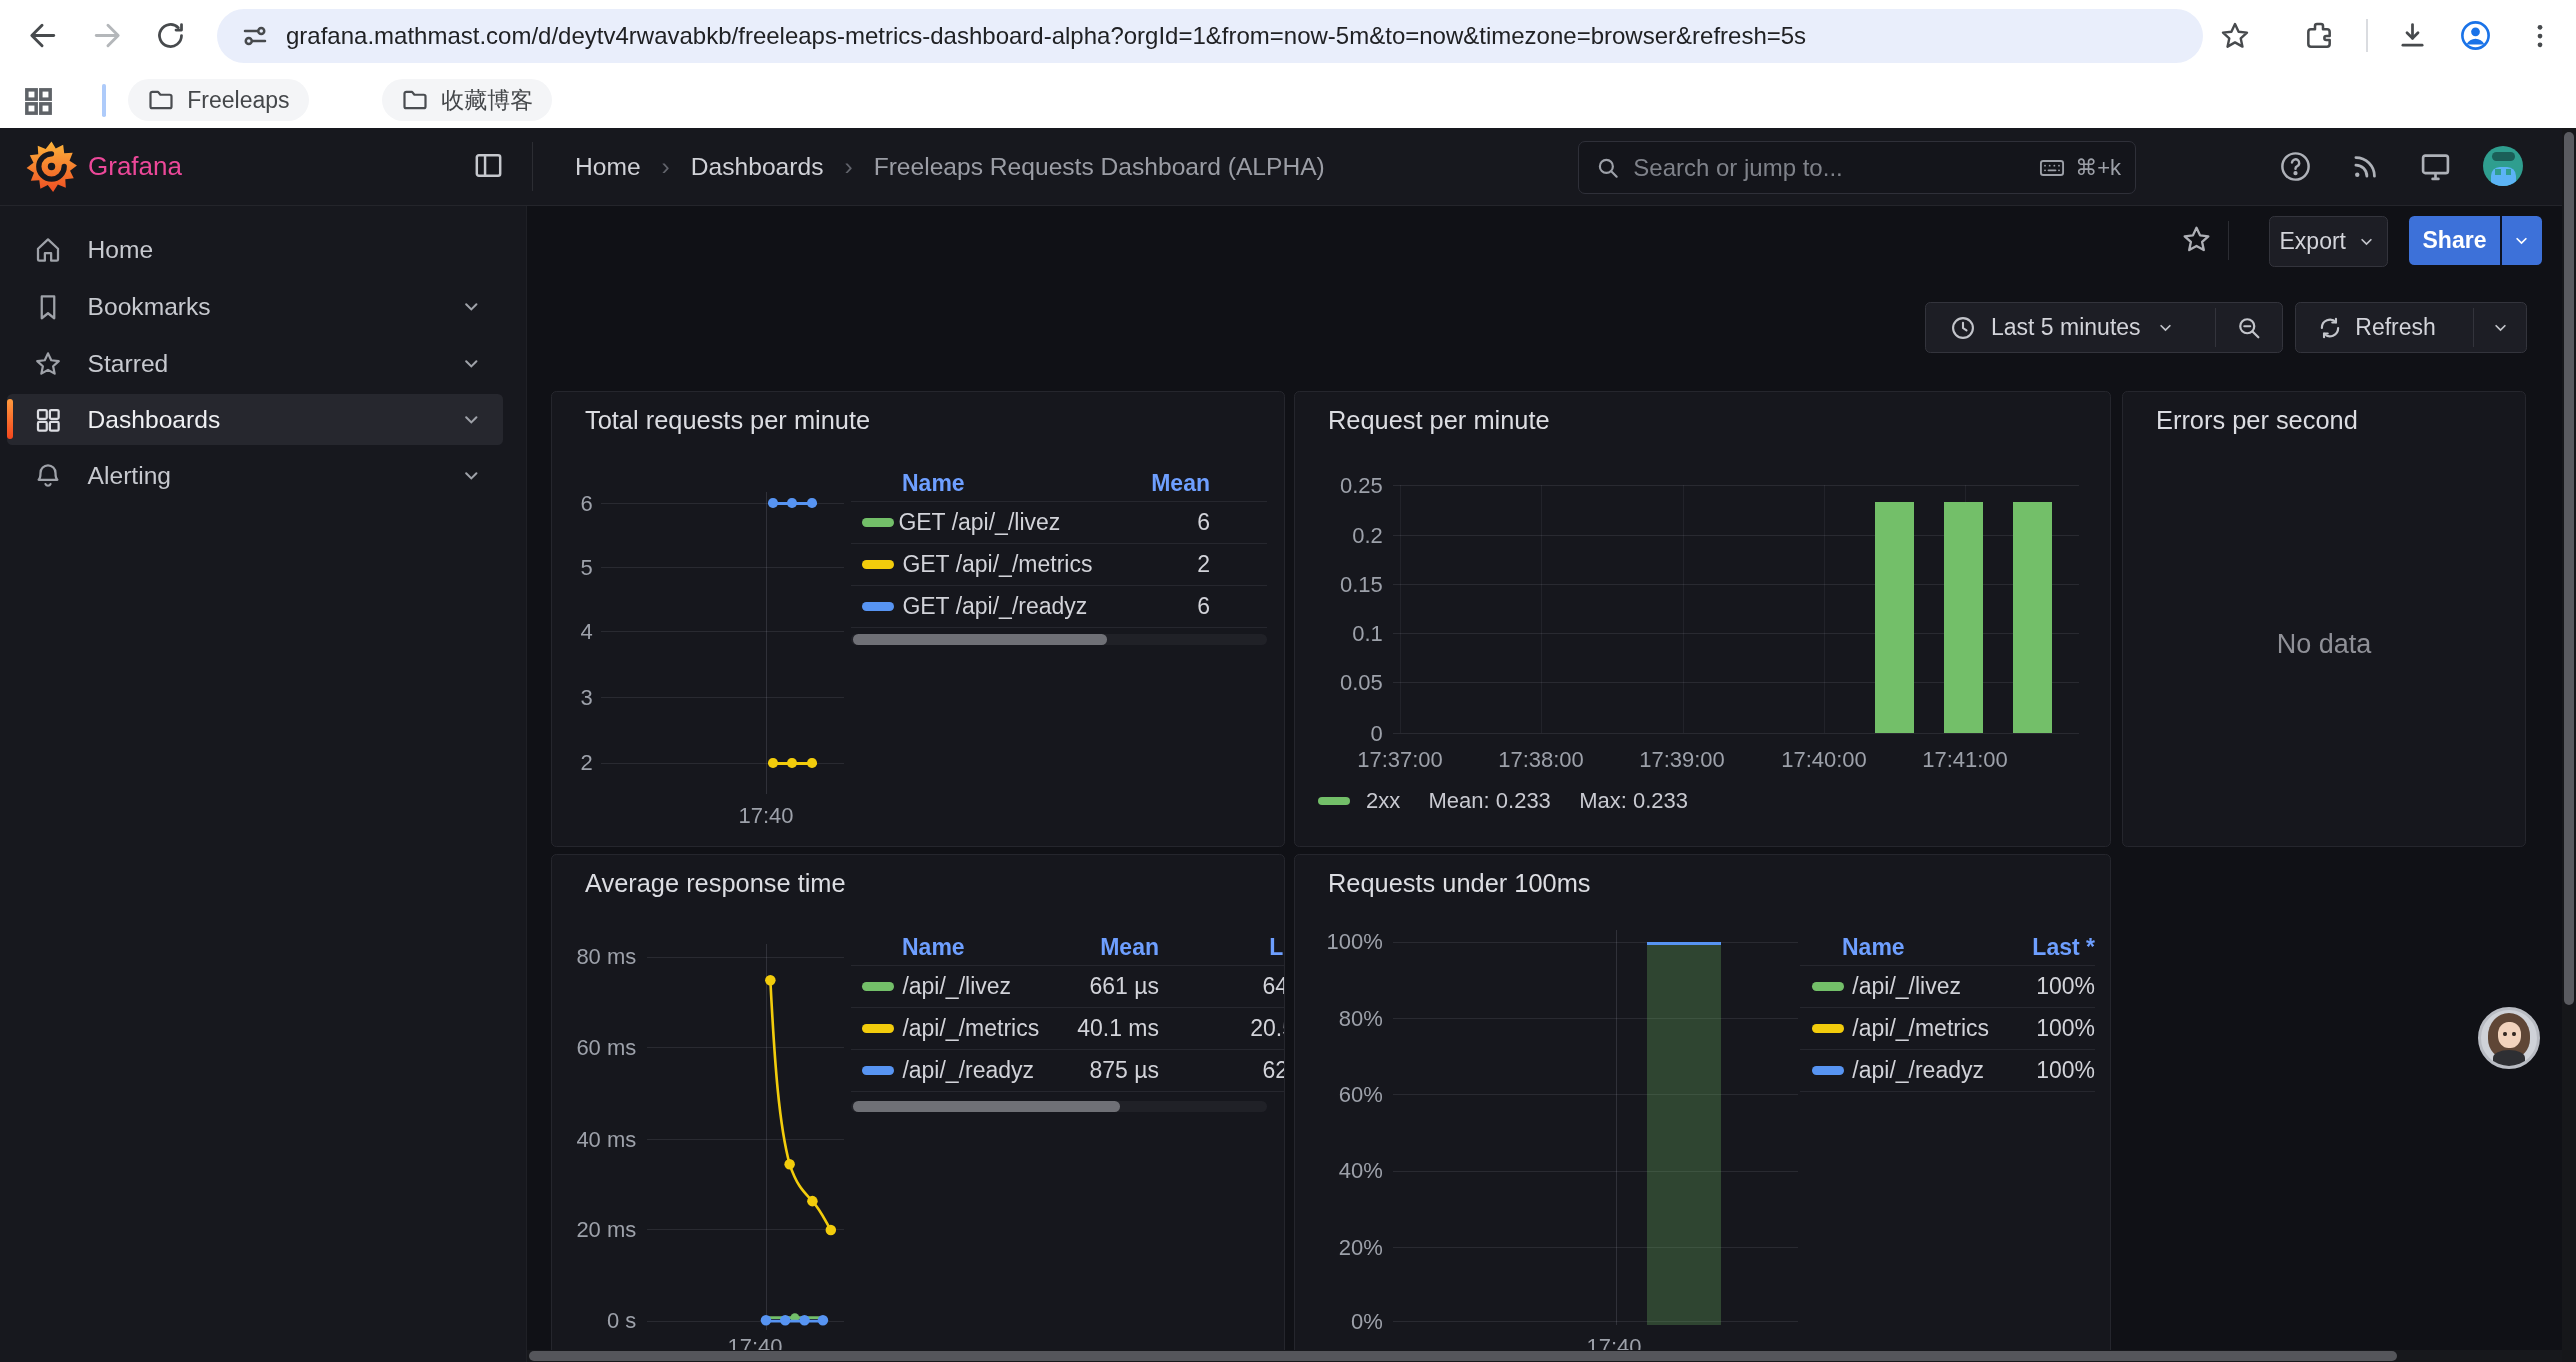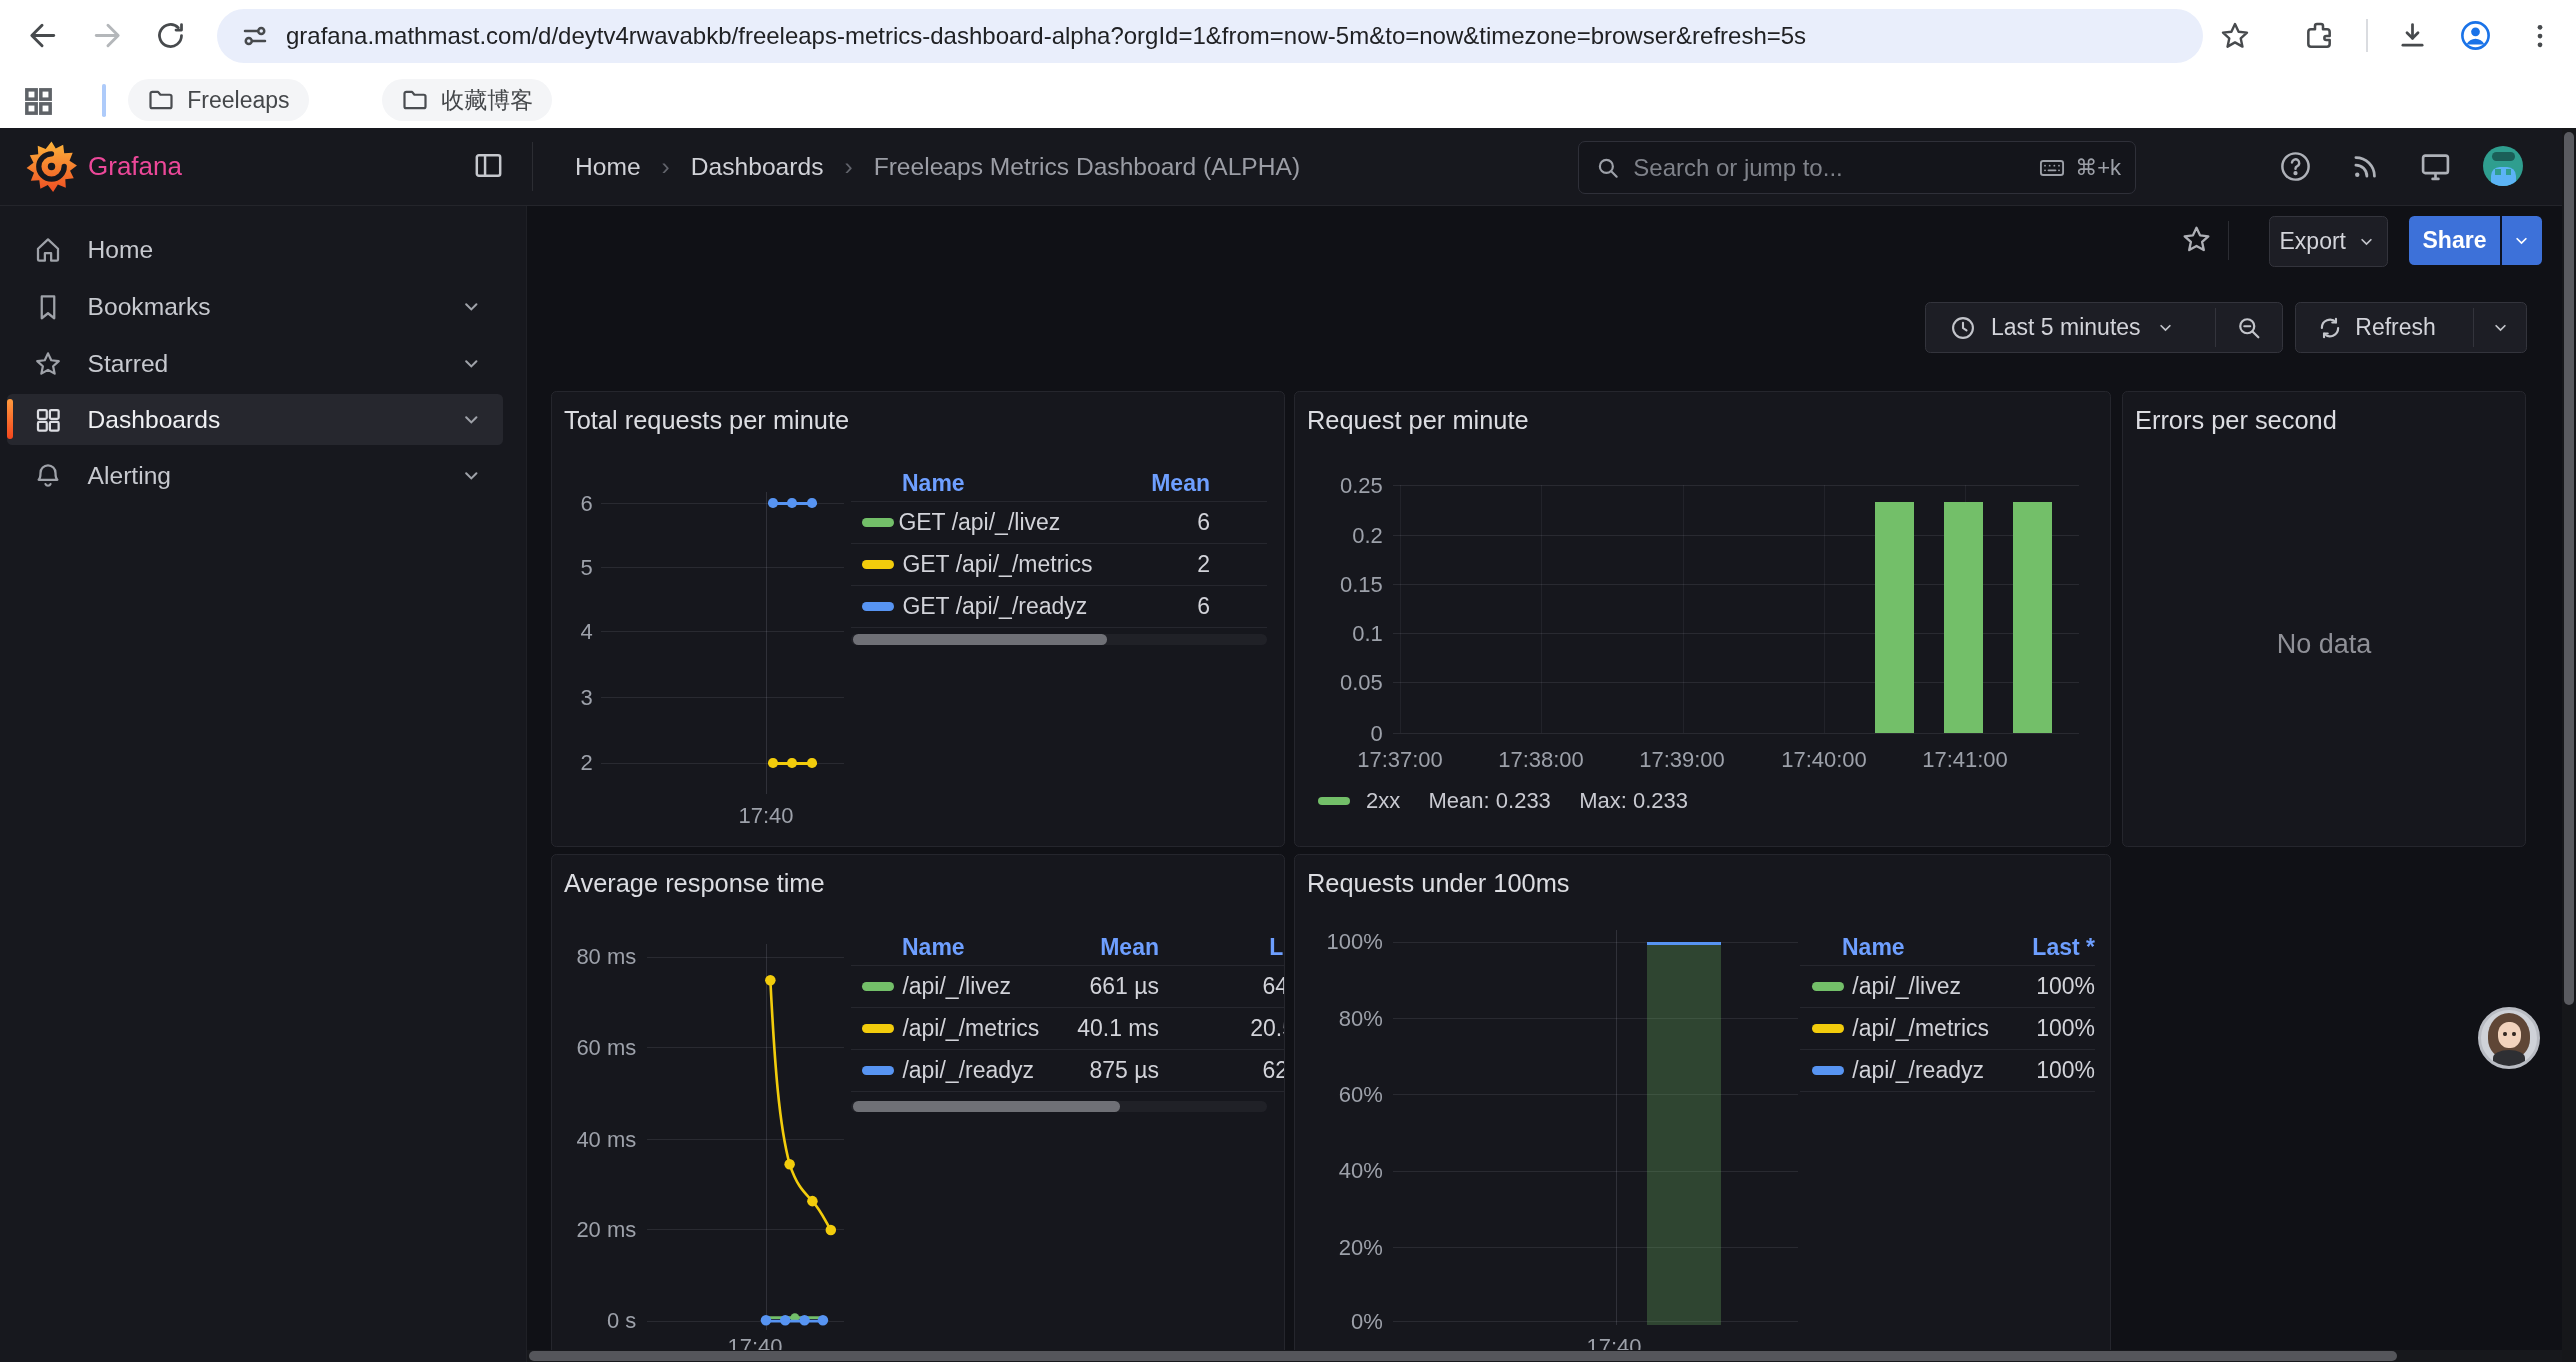--- a/index.html
+++ b/index.html
@@ -29,21 +29,21 @@
   .nav-item .chev{position:absolute;right:19px;color:#9fa2a9}
   .nav-item.active{background:#26272e;color:#eff0f3}
   .nav-item.active .ic{color:#dcdde2}
   .accent{position:absolute;left:0;top:5.3px;width:6.1px;height:40px;border-radius:3.5px;background:linear-gradient(180deg,#ff9a3e,#f4461d)}
 
   .gbtn{position:absolute;height:49px;background:#1d1e25;border:0.9px solid #33343c;border-radius:5.3px;display:flex;align-items:center;color:#d3d4da;font-size:23px;cursor:pointer}
   .share-btn{background:#3d71d9;border:none;color:#fff;font-weight:600}
 
   
   .panel{position:absolute;background:#16171d;border:0.9px solid #25262d;border-radius:5.3px;overflow:hidden}
-  .ptitle{position:absolute;left:12px;top:14px;font-size:25.4px;font-weight:500;color:#dcdde2;cursor:pointer}
+  .ptitle{position:absolute;left:33px;top:14px;font-size:25.4px;font-weight:500;color:#dcdde2;cursor:pointer}
   .hl{position:absolute;height:0.9px;background:rgba(204,204,220,.11)}
   .vl{position:absolute;width:0.9px;background:rgba(204,204,220,.15)}
   .ytick{position:absolute;font-size:22px;color:#9da1aa;text-align:right;line-height:23px}
   .xtick{position:absolute;font-size:22px;color:#9da1aa;text-align:center;width:140px;line-height:23px}
   .dot{position:absolute;border-radius:50%}
   .sline{position:absolute;height:2.6px;border-radius:1.8px}
   .pill{width:32px;height:8.8px;border-radius:4.4px;flex:none}
   .bar{position:absolute;background:#73bf69}
 
   .ltable{position:absolute}
@@ -174,21 +174,21 @@
           <line x1="9.5" y1="4.5" x2="9.5" y2="19.5"></line>
         </svg>
     </div>
     <div class="divline" style="left:532px;top:14px;height:49px"></div>
 
     <div class="abs" style="left:575px;top:0;height:77px;display:flex;align-items:center;gap:21px">
       <span class="crumb" style="color:#d0d1d7">Home</span>
       <span class="crumb" style="color:#61636b;cursor:default">›</span>
       <span class="crumb" style="color:#d0d1d7">Dashboards</span>
       <span class="crumb" style="color:#61636b;cursor:default">›</span>
-      <span class="crumb" style="color:#9b9da5;cursor:default">Freeleaps Metrics Dashboard (ALPHA)</span>
+      <span class="crumb" style="color:#9b9da5;cursor:default">Freeleaps Requests Dashboard (ALPHA)</span>
     </div>
 
     <div class="search-box">
       <span style="margin:0 12.3px 0 16px">
         <svg width="26" height="26" viewBox="0 0 24 24" fill="none" stroke="#9da0a8" stroke-width="2" stroke-linecap="round">
             <circle cx="10.5" cy="10.5" r="6"></circle>
             <line x1="15" y1="15" x2="20" y2="20"></line>
           </svg>
       </span>
       <span style="font-size:24px;color:#7f828a">Search or jump to...</span>

